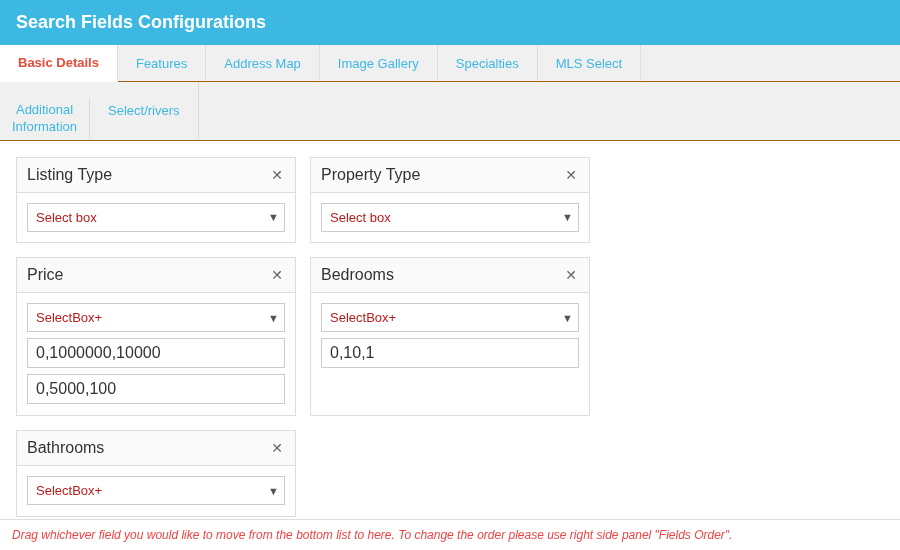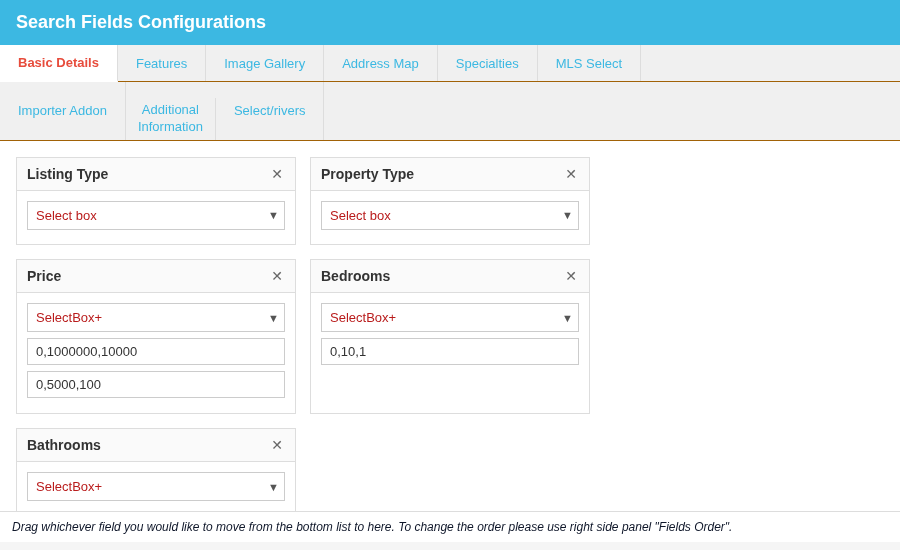--- a/index.html
+++ b/index.html
@@ -73,23 +73,23 @@
     .field-card-header {
       display: flex;
       justify-content: space-between;
       align-items: center;
       padding: 8px 10px;
       border-bottom: 1px solid #ddd;
       background: #fafafa;
     }
 
     .field-card-title {
-      font-size: 14px;
+      font-size: 16px;
       color: #333;
-      font-weight: 700;
+      font-weight: 400;
     }
 
     .close-btn {
       background: none;
       border: none;
       cursor: pointer;
       color: #666;
       font-size: 14px;
       padding: 0 2px;
       line-height: 1;
@@ -124,57 +124,56 @@
       transform: translateY(-50%);
       pointer-events: none;
       color: #555;
       font-size: 11px;
     }
 
     .range-input {
       width: 100%;
       border: 1px solid #ccc;
       padding: 5px 8px;
-      font-size: 13px;
+      font-size: 16px;
       color: #333;
       margin-top: 6px;
       background: white;
     }
 
     
     .footer-note {
       background: white;
       border-top: 1px solid #ddd;
       padding: 8px 12px;
       font-size: 12px;
-      color: #0f172a;
+      color: #ef4444;
       font-style: italic;
       position: fixed;
-      bottom: 8px;
+      bottom: 0;
       width: 900px;
     }
   </style>
 </head>
 <body>
 
 <div class="header">
   <span>Search Fields Configurations</span>
 </div>
 
 <div class="tabs-row1">
   <button class="tab active">Basic Details</button>
   <button class="tab">Features</button>
+  <button class="tab">Address Map</button>
   <button class="tab">Image Gallery</button>
-  <button class="tab">Address Map</button>
   <button class="tab">Specialties</button>
   <button class="tab">MLS Select</button>
 </div>
 
 <div class="tabs-row2">
-  <button class="tab">Importer Addon</button>
   <button class="tab" style="white-space:normal; max-width:130px; text-align:center; line-height:1.3; padding: 4px 12px; margin-top: 16px;">Additional<br>Information</button>
   <button class="tab">Select/rivers</button>
 </div>
 
 <div class="content">
 
   <div class="field-card">
     <div class="field-card-header">
       <span class="field-card-title">Listing Type</span>
       <button class="close-btn">✕</button>

